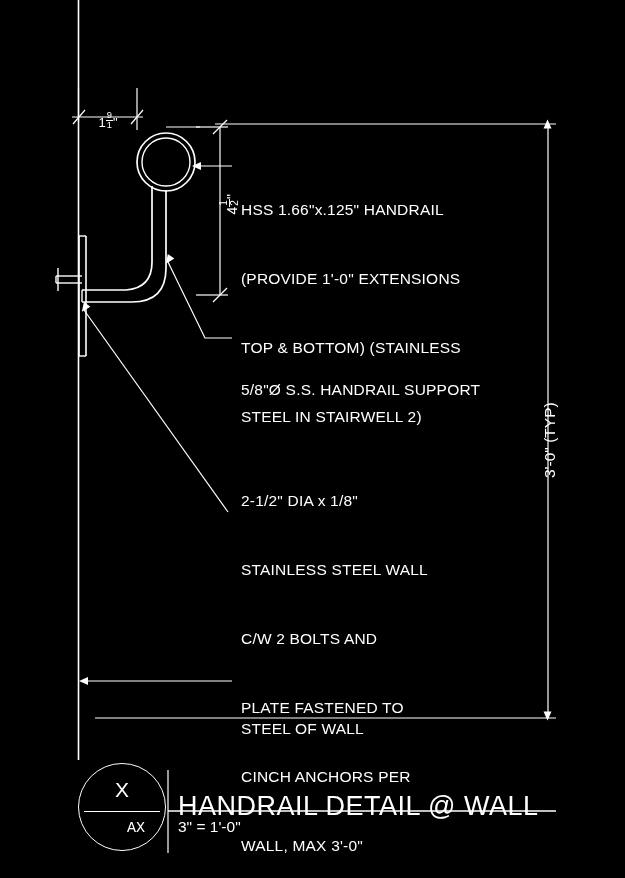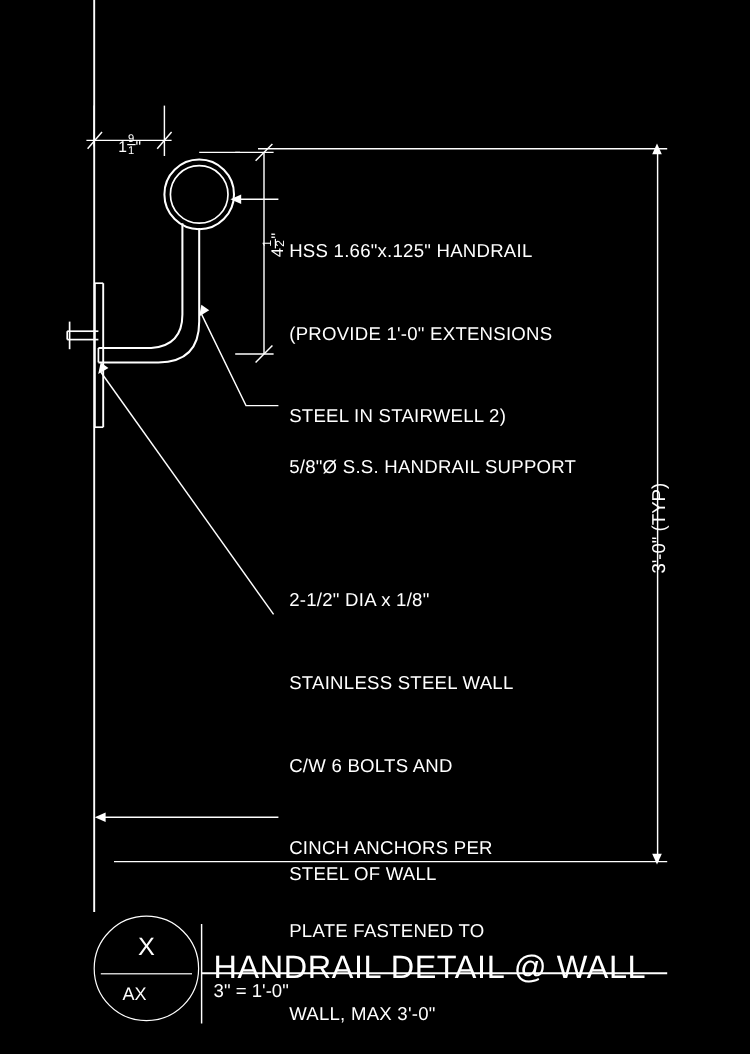--- a/index.html
+++ b/index.html
@@ -195,42 +195,43 @@
 
   <div class="vert-dimtext" style="left:203px; top:230px;">
     <span>4</span><span class="frac"><span class="num">1</span><span class="den">2</span></span><span>"</span>
   </div>
 
   <div class="vert-dimtext" style="left:541px; top:478px; font-size:15.5px;">3'-0" (TYP)</div>
 
   <div class="note" style="left:241px; top:152px;">
     <div>HSS 1.66"x.125" HANDRAIL</div>
     <div>(PROVIDE 1'-0" EXTENSIONS</div>
+    <div>TOP &amp; BOTTOM) (STAINLESS</div>
     <div>STEEL IN STAIRWELL 2)</div>
   </div>
 
   <div class="note" style="left:241px; top:332px;">
     <div>5/8"Ø S.S. HANDRAIL SUPPORT</div>
   </div>
 
   <div class="note" style="left:241px; top:443px;">
     <div>2-1/2" DIA x 1/8"</div>
     <div>STAINLESS STEEL WALL</div>
-    <div>C/W 6 BOLTS AND</div>
+    <div>C/W 2 BOLTS AND</div>
+    <div>PLATE FASTENED TO</div>
     <div>CINCH ANCHORS PER</div>
-    <div>PLATE FASTENED TO</div>
     <div>WALL, MAX 3'-0"</div>
     
   </div>
 
   <div class="note" style="left:241px; top:671px;">
     <div>STEEL OF WALL</div>
   </div>
 
   <div class="bubble" style="left:78px; top:763px;"></div>
   <div class="bubble-divider" style="left:84px; top:811px; width:76px;"></div>
   <div class="bubble-top" style="left:78px; top:778px;">X</div>
-  <div class="bubble-bottom" style="left:68px; top:820px;">AX</div>
+  <div class="bubble-bottom" style="left:92px; top:820px;font-family:Liberation Mono, monospace;">AX</div>
 
   <div class="title-text" style="left:178px; top:775px;margin-top:16px;">HANDRAIL DETAIL @ WALL</div>
   <div class="scale-text" style="left:178px; top:818px;">3" = 1'-0"</div>
 
 </div>
 
 </body></html>

